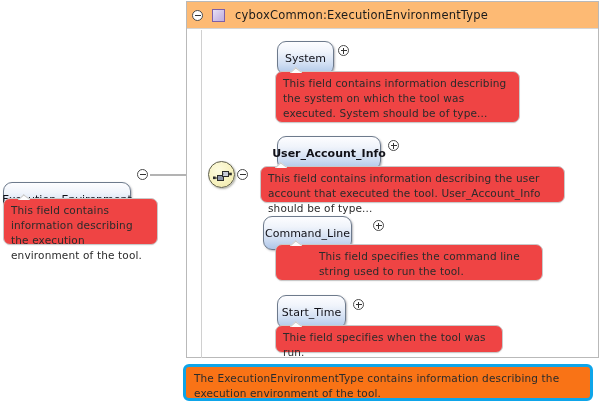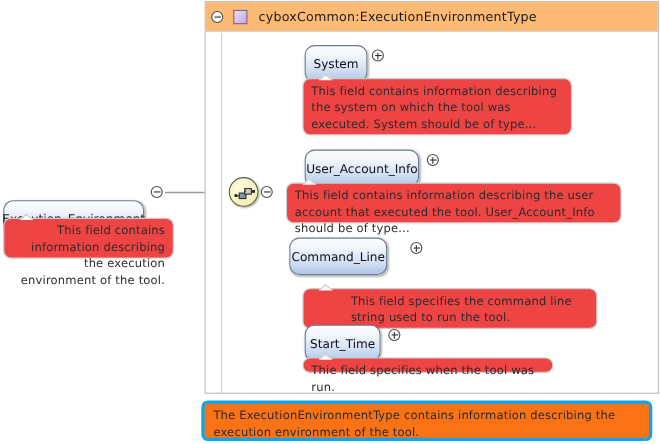--- a/index.html
+++ b/index.html
@@ -220,21 +220,21 @@
     <path d="M253,175 L253,225 Q253,225 253,225 L272,225"></path>
     <path d="M253,175 L253,296 Q253,305 262,305 L277,305"></path>
   </g>
 </svg>
 
 <div class="el-box" style="left:3px; top:182px; width:128px;">
   <span>Execution_Environment</span>
 </div>
 <div class="circ" style="left:137px; top:169px;"></div>
 
-<div class="desc" style="left:3px; top:198px; width:155px; height:37px;text-align:right;">
+<div class="desc" style="left:3px; top:198px; width:155px; height:47px;">
   <span class="tail"></span>
   <span>This field contains information describing the execution environment of the tool.</span>
 </div>
 
 <div id="type-container">
   <div id="type-header">
     <span class="hdr-circ"></span>
     <span class="type-sq"></span>
     <span id="type-title">cyboxCommon:ExecutionEnvironmentType</span>
   </div>
@@ -256,42 +256,42 @@
 
 <div class="el-box" style="left:277px; top:41px; width:57px;">
   <span>System</span>
 </div>
 <div class="circ plus" style="left:338px; top:45px;"></div>
 <div class="desc" style="left:275px; top:71px; width:245px; height:52px;">
   <span class="tail"></span>
   <span>This field contains information describing the system on which the tool was executed. System should be of type...</span>
 </div>
 
-<div class="el-box" style="left:277px; top:136px; width:104px;">
+<div class="el-box" style="left:277px; top:136px; width:104px;font-weight:bold;">
   <span>User_Account_Info</span>
 </div>
 <div class="circ plus" style="left:388px; top:140px;"></div>
 <div class="desc" style="left:260px; top:166px; width:305px; height:37px;">
   <span class="tail"></span>
   <span>This field contains information describing the user account that executed the tool. User_Account_Info should be of type...</span>
 </div>
 
 <div class="el-box" style="left:263px; top:216px; width:89px;">
   <span>Command_Line</span>
 </div>
 <div class="circ plus" style="left:373px; top:220px;"></div>
-<div class="desc" style="left:275px; top:262px; width:268px; height:37px;padding-left:43px;">
+<div class="desc" style="left:275px; top:244px; width:268px; height:37px;padding-left:43px;">
   <span class="tail"></span>
   <span>This field specifies the command line string used to run the tool.</span>
 </div>
 
 <div class="el-box" style="left:277px; top:295px; width:69px;">
   <span>Start_Time</span>
 </div>
 <div class="circ plus" style="left:353px; top:299px;"></div>
-<div class="desc" style="left:275px; top:325px; width:228px; height:14px;">
+<div class="desc" style="left:275px; top:325px; width:228px; height:28px;">
   <span class="tail"></span>
   <span>Thie field specifies when the tool was run.</span>
 </div>
 
 <div id="doc-panel">
   <span>The ExecutionEnvironmentType contains information describing the execution environment of the tool.</span>
 </div>
 
 </body></html>

